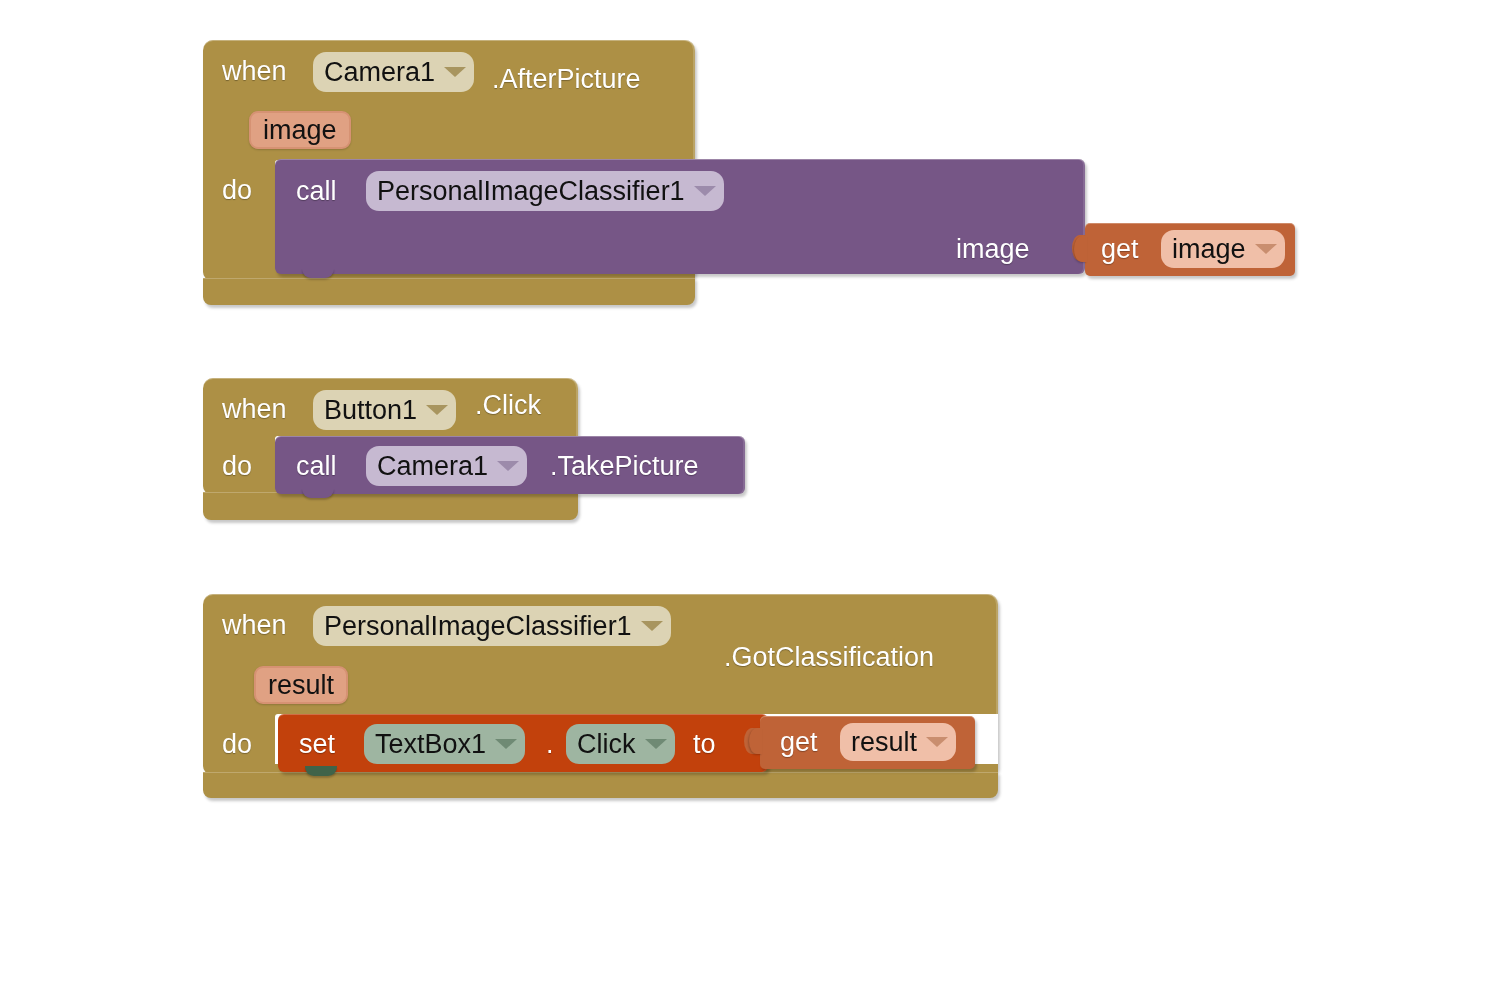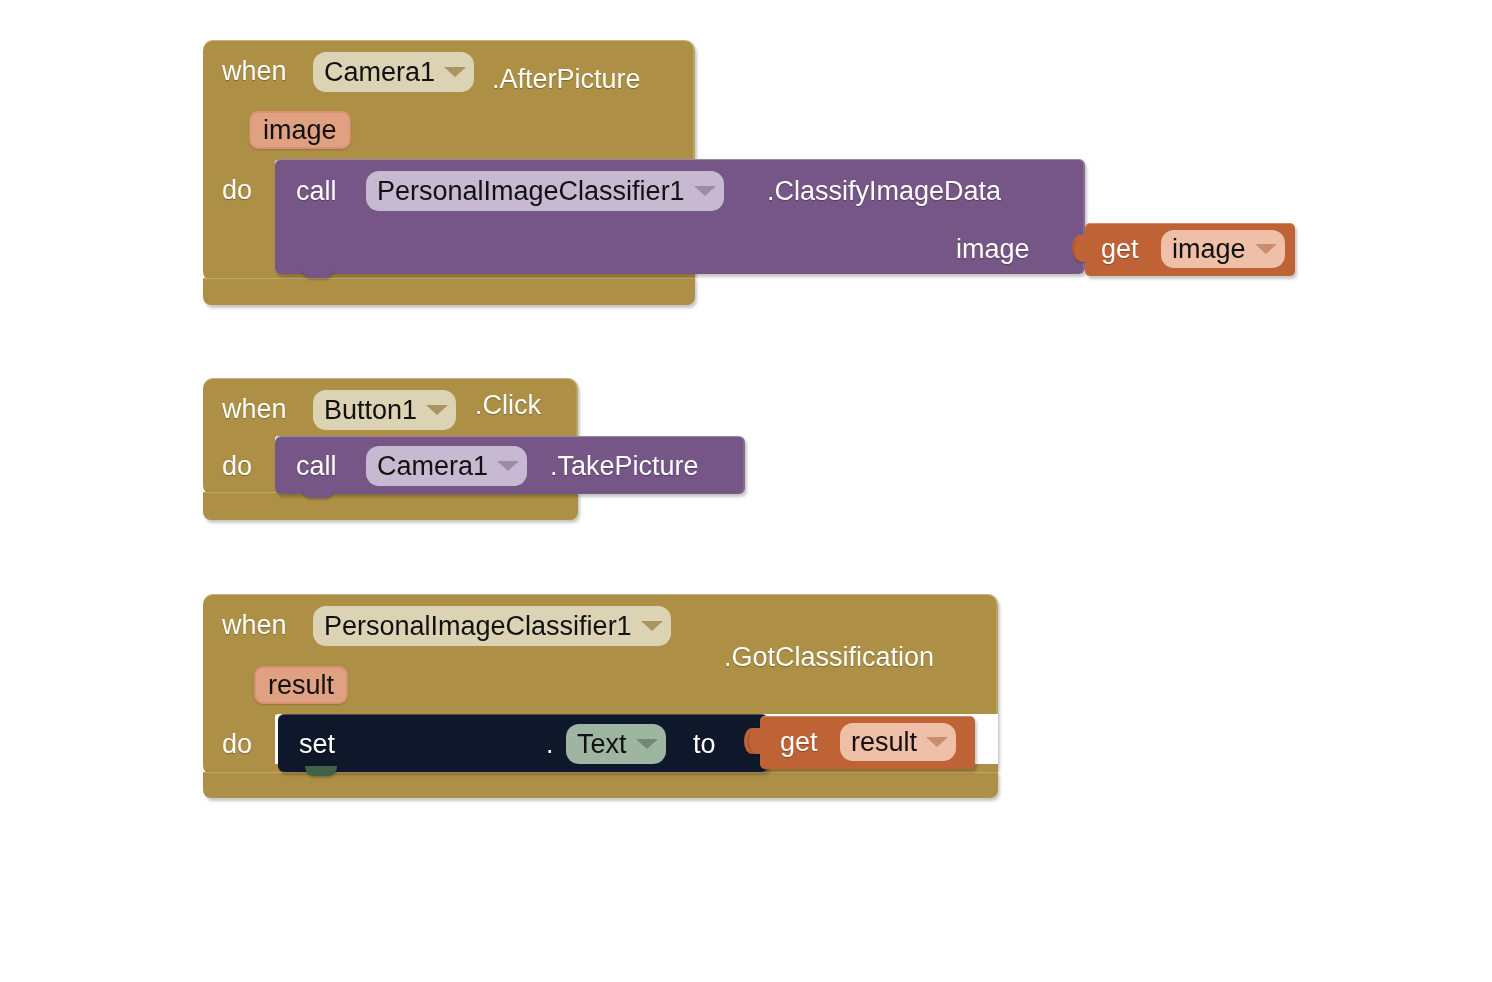--- a/index.html
+++ b/index.html
@@ -44,21 +44,21 @@
   .call{
     background:#765686;
     border-radius:6px;
     box-shadow:
       inset 0 1px 0 rgba(255,255,255,.28),
       inset -2px 0 0 rgba(255,255,255,.12),
       2px 3px 3px rgba(0,0,0,.22);
   }
   
   .setter{
-    background:#0f172a;
+    background:#c2410c;
     border-radius:6px;
     box-shadow:
       inset 0 1px 0 rgba(255,255,255,.24),
       inset -2px 0 0 rgba(255,255,255,.10),
       2px 3px 3px rgba(0,0,0,.22);
   }
   
   .getter{
     background:#BF6337;
     border-radius:5px;
@@ -173,21 +173,20 @@
   <div class="blk call" style="left:275px;top:159px;width:810px;height:115px;">
     <div class="notch-bump" style="left:27px;top:109px;background:#765686;box-shadow:0 2px 2px rgba(0,0,0,.2);"></div>
 
     <span class="lbl" style="left:21px;top:19px;">call</span>
 
     <div class="field lilac" style="left:91px;top:12px;">
       <span>PersonalImageClassifier1</span>
       <span class="caret"></span>
     </div>
 
-    <span class="lbl" style="left:492px;top:19px;">.ClassifyImageData</span>
 
     <span class="lbl" style="left:681px;top:77px;">image</span>
 
     <div class="socket" style="left:797px;top:76px;background:#BF6337;"></div>
   </div>
 
   <div class="blk getter" style="left:1085px;top:223px;width:210px;height:53px;">
     <div class="plug" style="top:13px;background:#BF6337;box-shadow:-1px 1px 2px rgba(0,0,0,.2);"></div>
     <span class="lbl" style="left:16px;top:13px;">get</span>
     <div class="field peach" style="left:76px;top:7px;height:38px;">
@@ -249,25 +248,29 @@
     <span class="lbl" style="left:19px;top:137px;">do</span>
   </div>
 
   <div class="event-foot" style="left:203px;top:772px;width:795px;height:26px;"></div>
 
   <div class="blk setter" style="left:278px;top:714px;width:490px;height:58px;">
     <div class="notch-bump" style="left:27px;top:52px;background:#3F6349;box-shadow:0 2px 2px rgba(0,0,0,.2);"></div>
 
     <span class="lbl" style="left:21px;top:17px;">set</span>
 
+    <div class="field sage" style="left:86px;top:10px;">
+      <span>TextBox1</span>
+      <span class="caret"></span>
+    </div>
 
     <span class="lbl" style="left:268px;top:17px;">.</span>
 
     <div class="field sage" style="left:288px;top:10px;">
-      <span>Text</span>
+      <span>Click</span>
       <span class="caret"></span>
     </div>
 
     <span class="lbl" style="left:415px;top:17px;">to</span>
 
     <div class="socket" style="left:466px;top:14px;background:#BF6337;"></div>
   </div>
 
   <div class="blk getter" style="left:760px;top:716px;width:215px;height:53px;">
     <div class="plug" style="top:12px;background:#BF6337;box-shadow:-1px 1px 2px rgba(0,0,0,.2);"></div>

